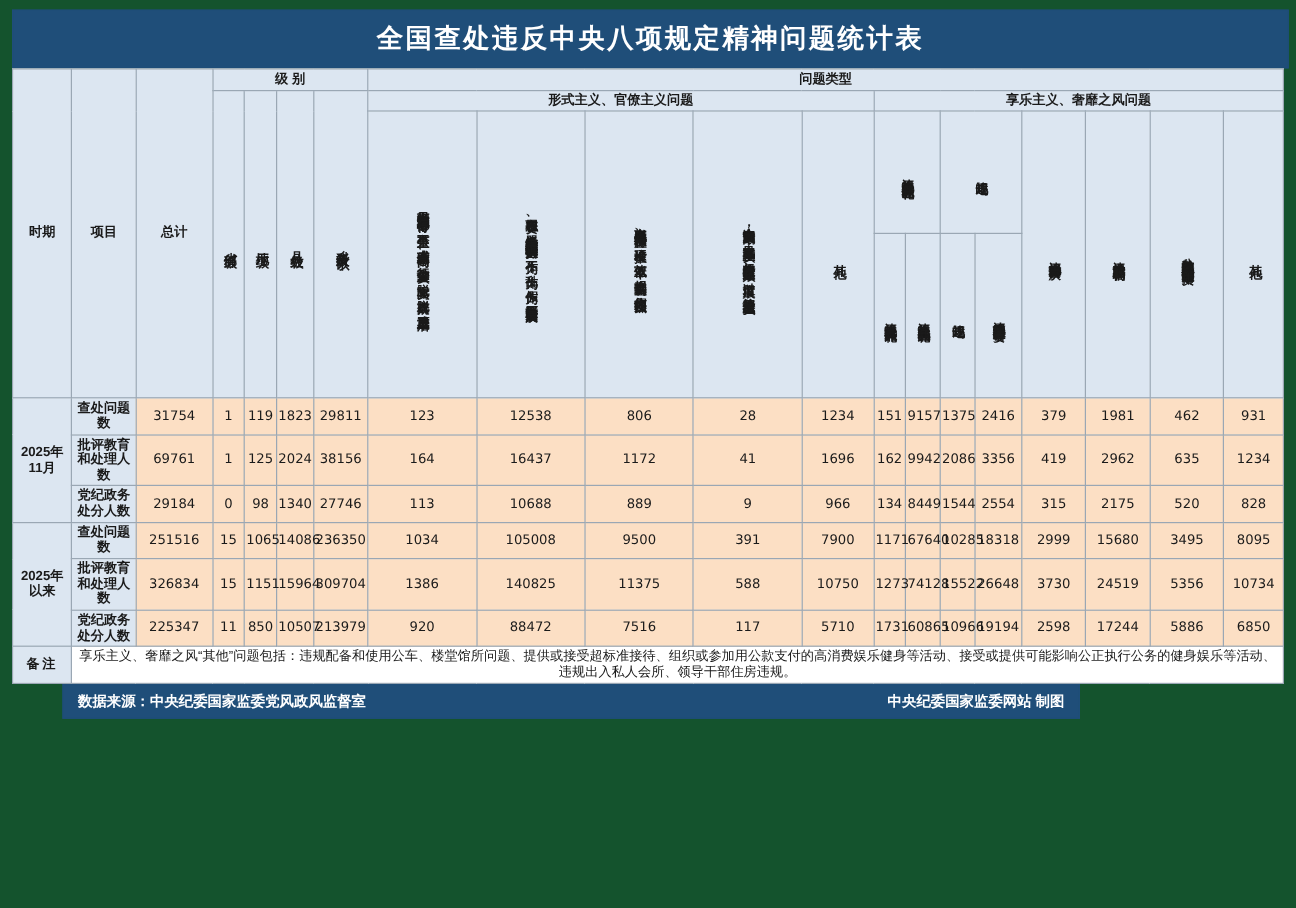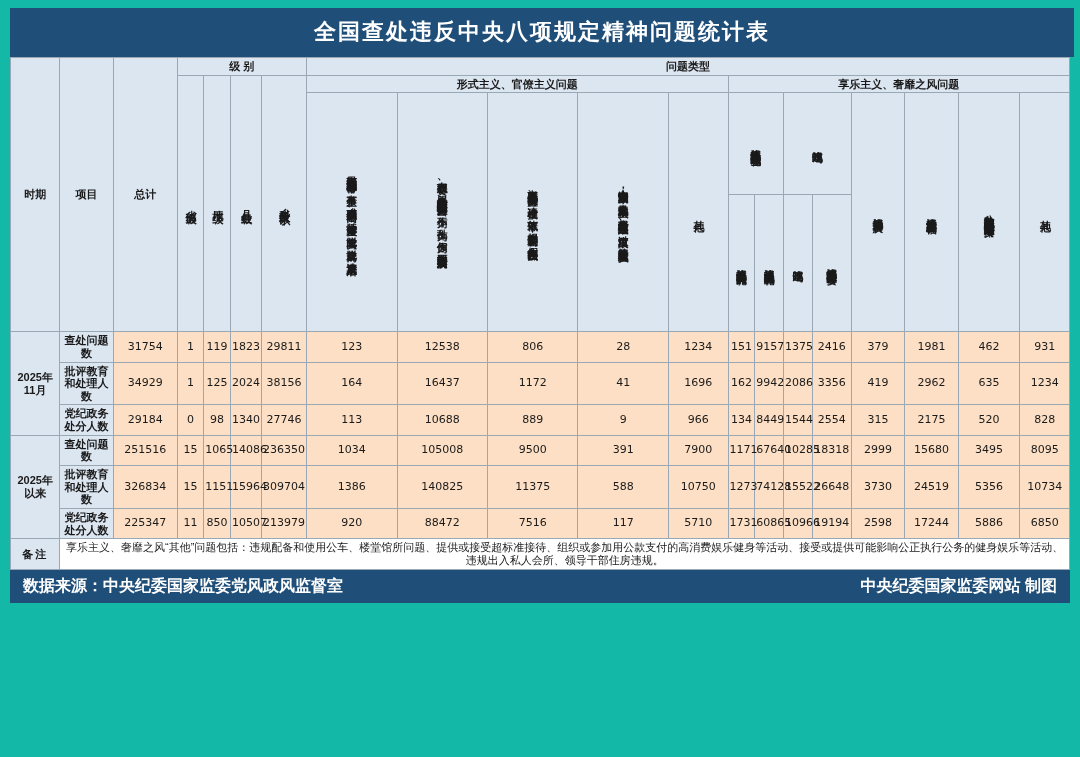--- a/index.html
+++ b/index.html
@@ -5,21 +5,21 @@
   html,body{margin:0;padding:0;}
   body{
     width:1080px;height:757px;
     background:#ffffff;
     font-family:"Liberation Sans","DejaVu Sans",sans-serif;
     overflow:hidden;
   }
   .page{
     position:relative;
     width:1080px;height:757px;
-    background:#14b8a6;
+    background:#14532d;
     box-sizing:border-box;
     padding:8px 6px 0 10px;
   }
   .title-bar{
     background:#1f4e79;
     color:#ffffff;
     text-align:center;
     font-size:22px;
     font-weight:bold;
     letter-spacing:2px;
@@ -85,27 +85,28 @@
     font-size:12px;
     line-height:1.6;
     padding:6px 10px;
     color:#1a1a1a;
   }
   .footer{
     display:flex;
     justify-content:space-between;
     background:#1f4e79;
     color:#ffffff;
-    font-size:16px;
+    font-size:12px;
     font-weight:bold;
     padding:5px 12px;
-    width:1060px;
+    width:848px;
     box-sizing:border-box;
     margin-top:0px;
     border:1px solid #1f4e79;
+    margin-left:42px;
   }
   .thick-top td{border-top:2px solid #5b7894;}
 </style>
 </head>
 <body>
 
 <div class="page">
 
   <div class="title-bar">全国查处违反中央八项规定精神问题统计表</div>
 
@@ -268,21 +269,21 @@
           <td class="cell-data">9157</td>
           <td class="cell-data">1375</td>
           <td class="cell-data">2416</td>
           <td class="cell-data">379</td>
           <td class="cell-data">1981</td>
           <td class="cell-data">462</td>
           <td class="cell-data">931</td>
         </tr>
         <tr>
           <td class="rowlabel">批评教育和处理人数</td>
-          <td class="cell-data">34929</td>
+          <td class="cell-data">69761</td>
           <td class="cell-data">1</td>
           <td class="cell-data">125</td>
           <td class="cell-data">2024</td>
           <td class="cell-data">38156</td>
           <td class="cell-data">164</td>
           <td class="cell-data">16437</td>
           <td class="cell-data">1172</td>
           <td class="cell-data">41</td>
           <td class="cell-data">1696</td>
           <td class="cell-data">162</td>

